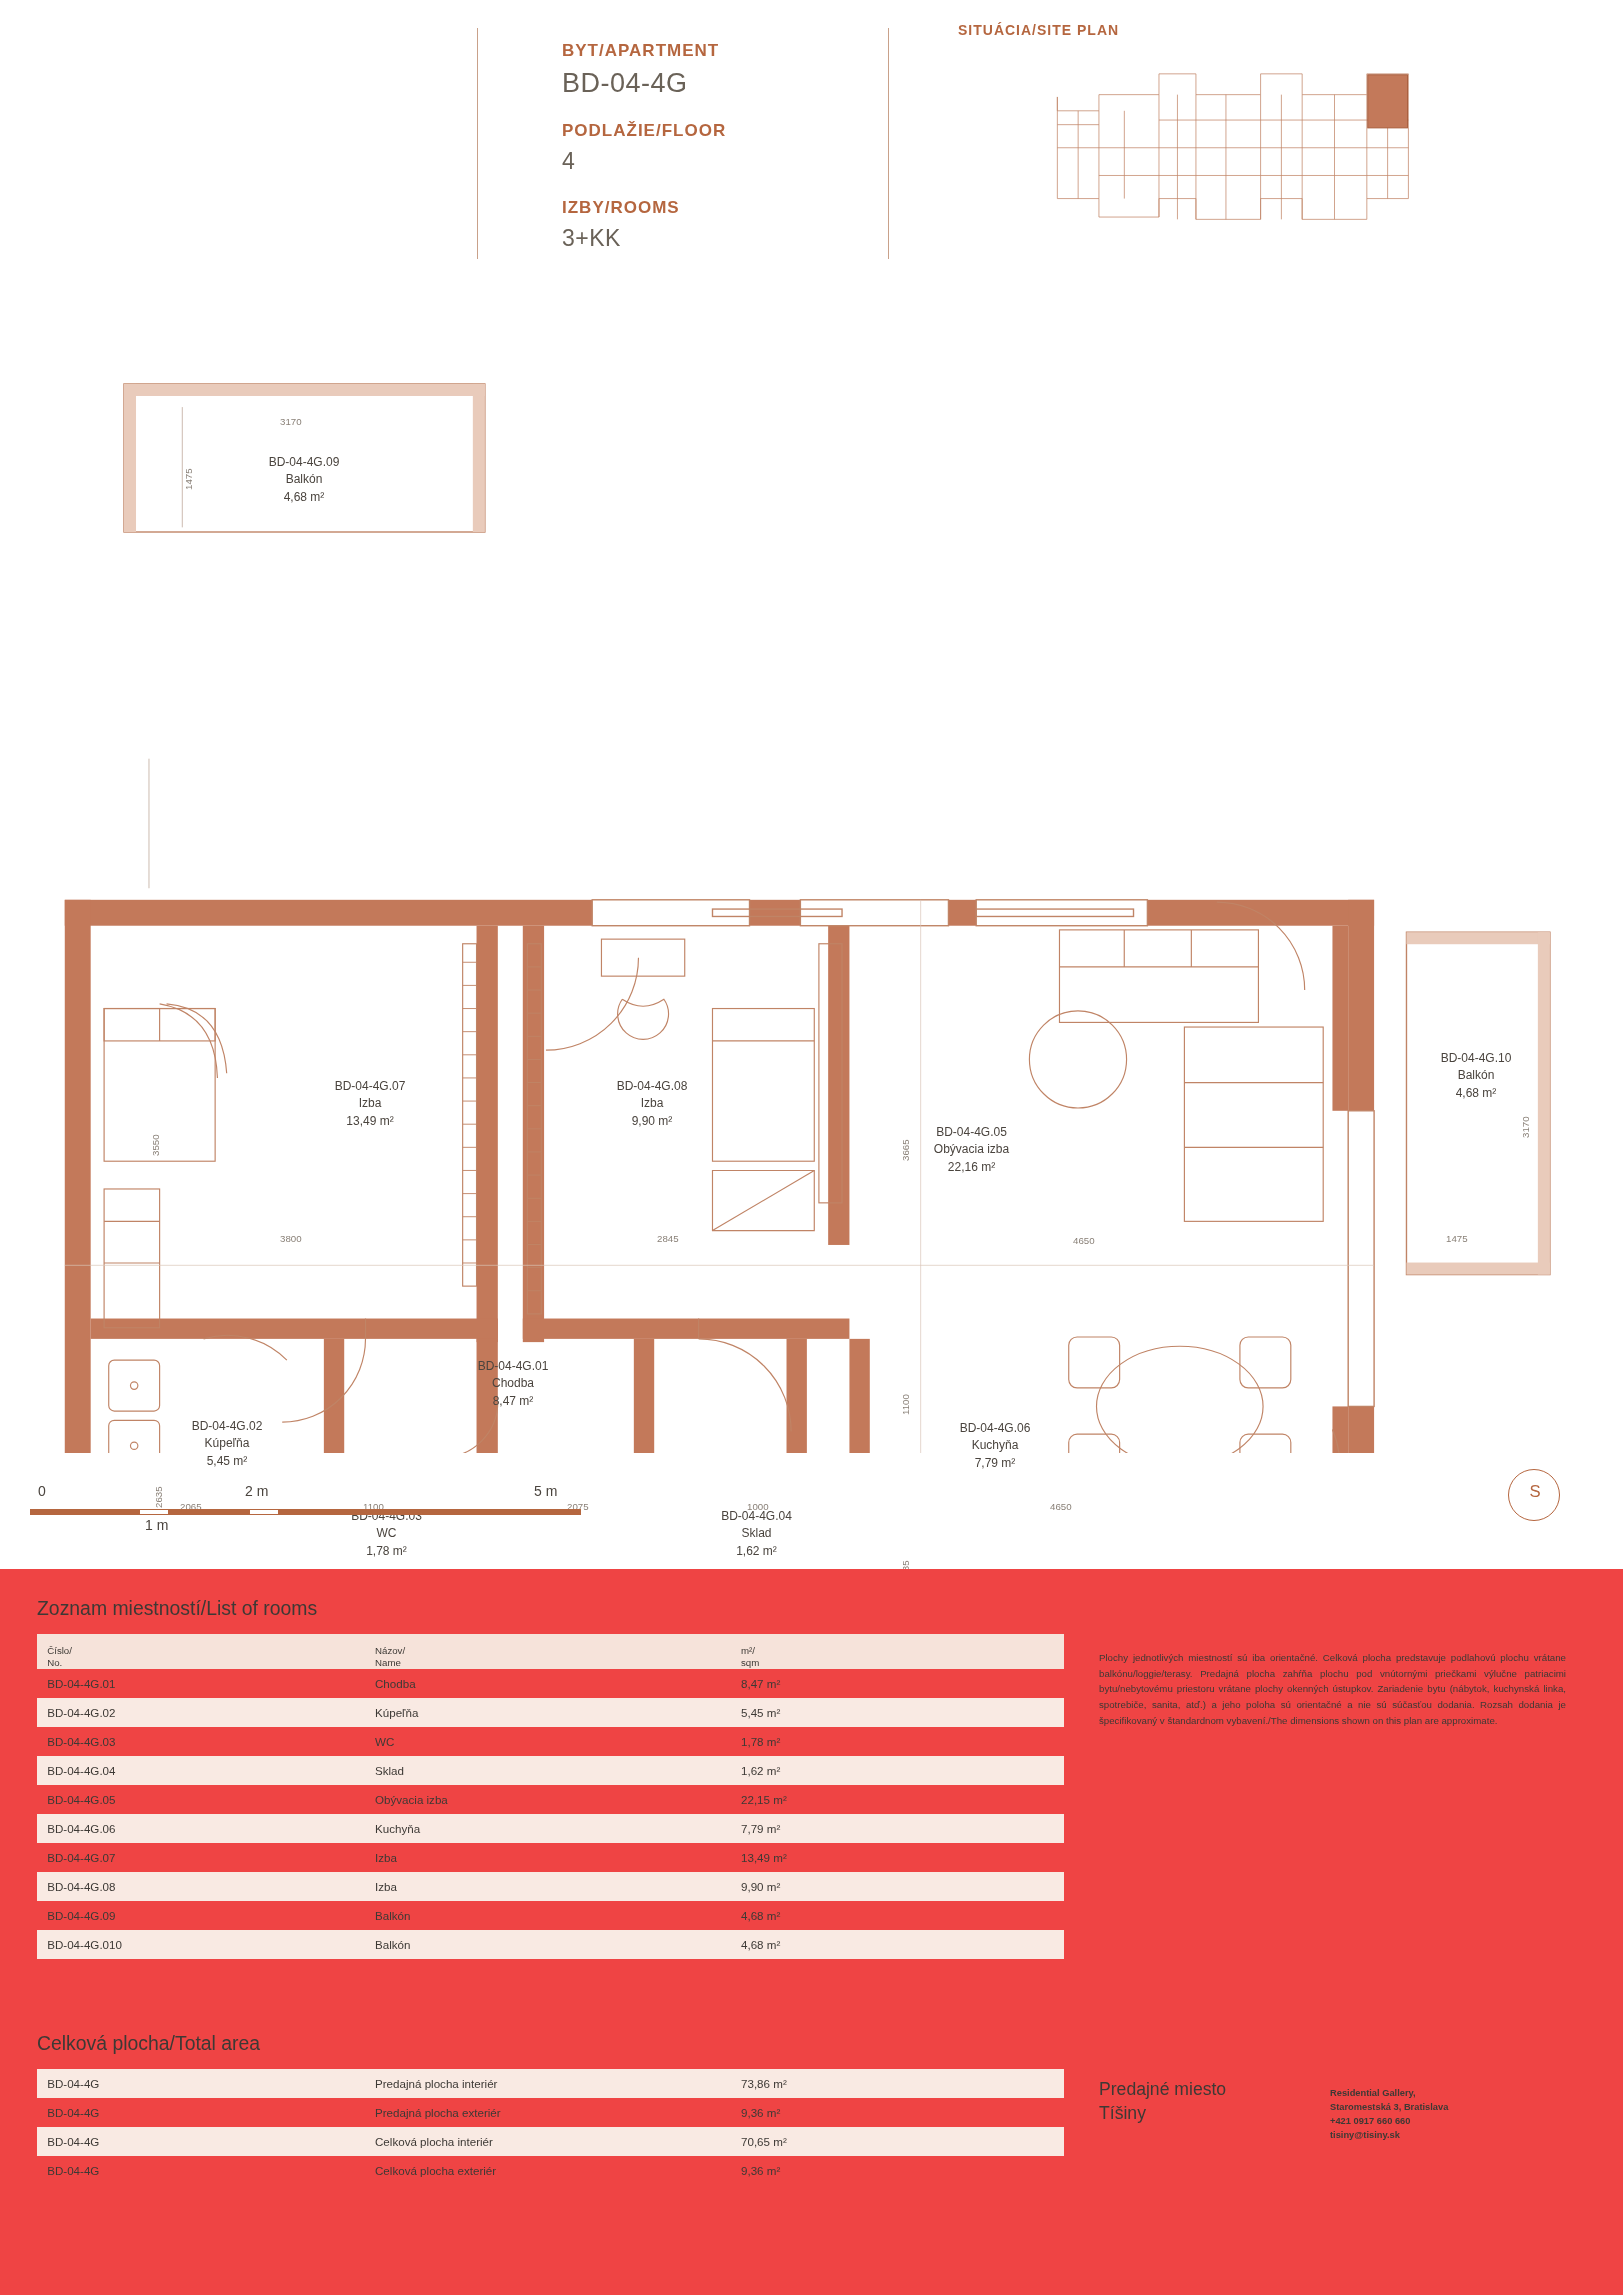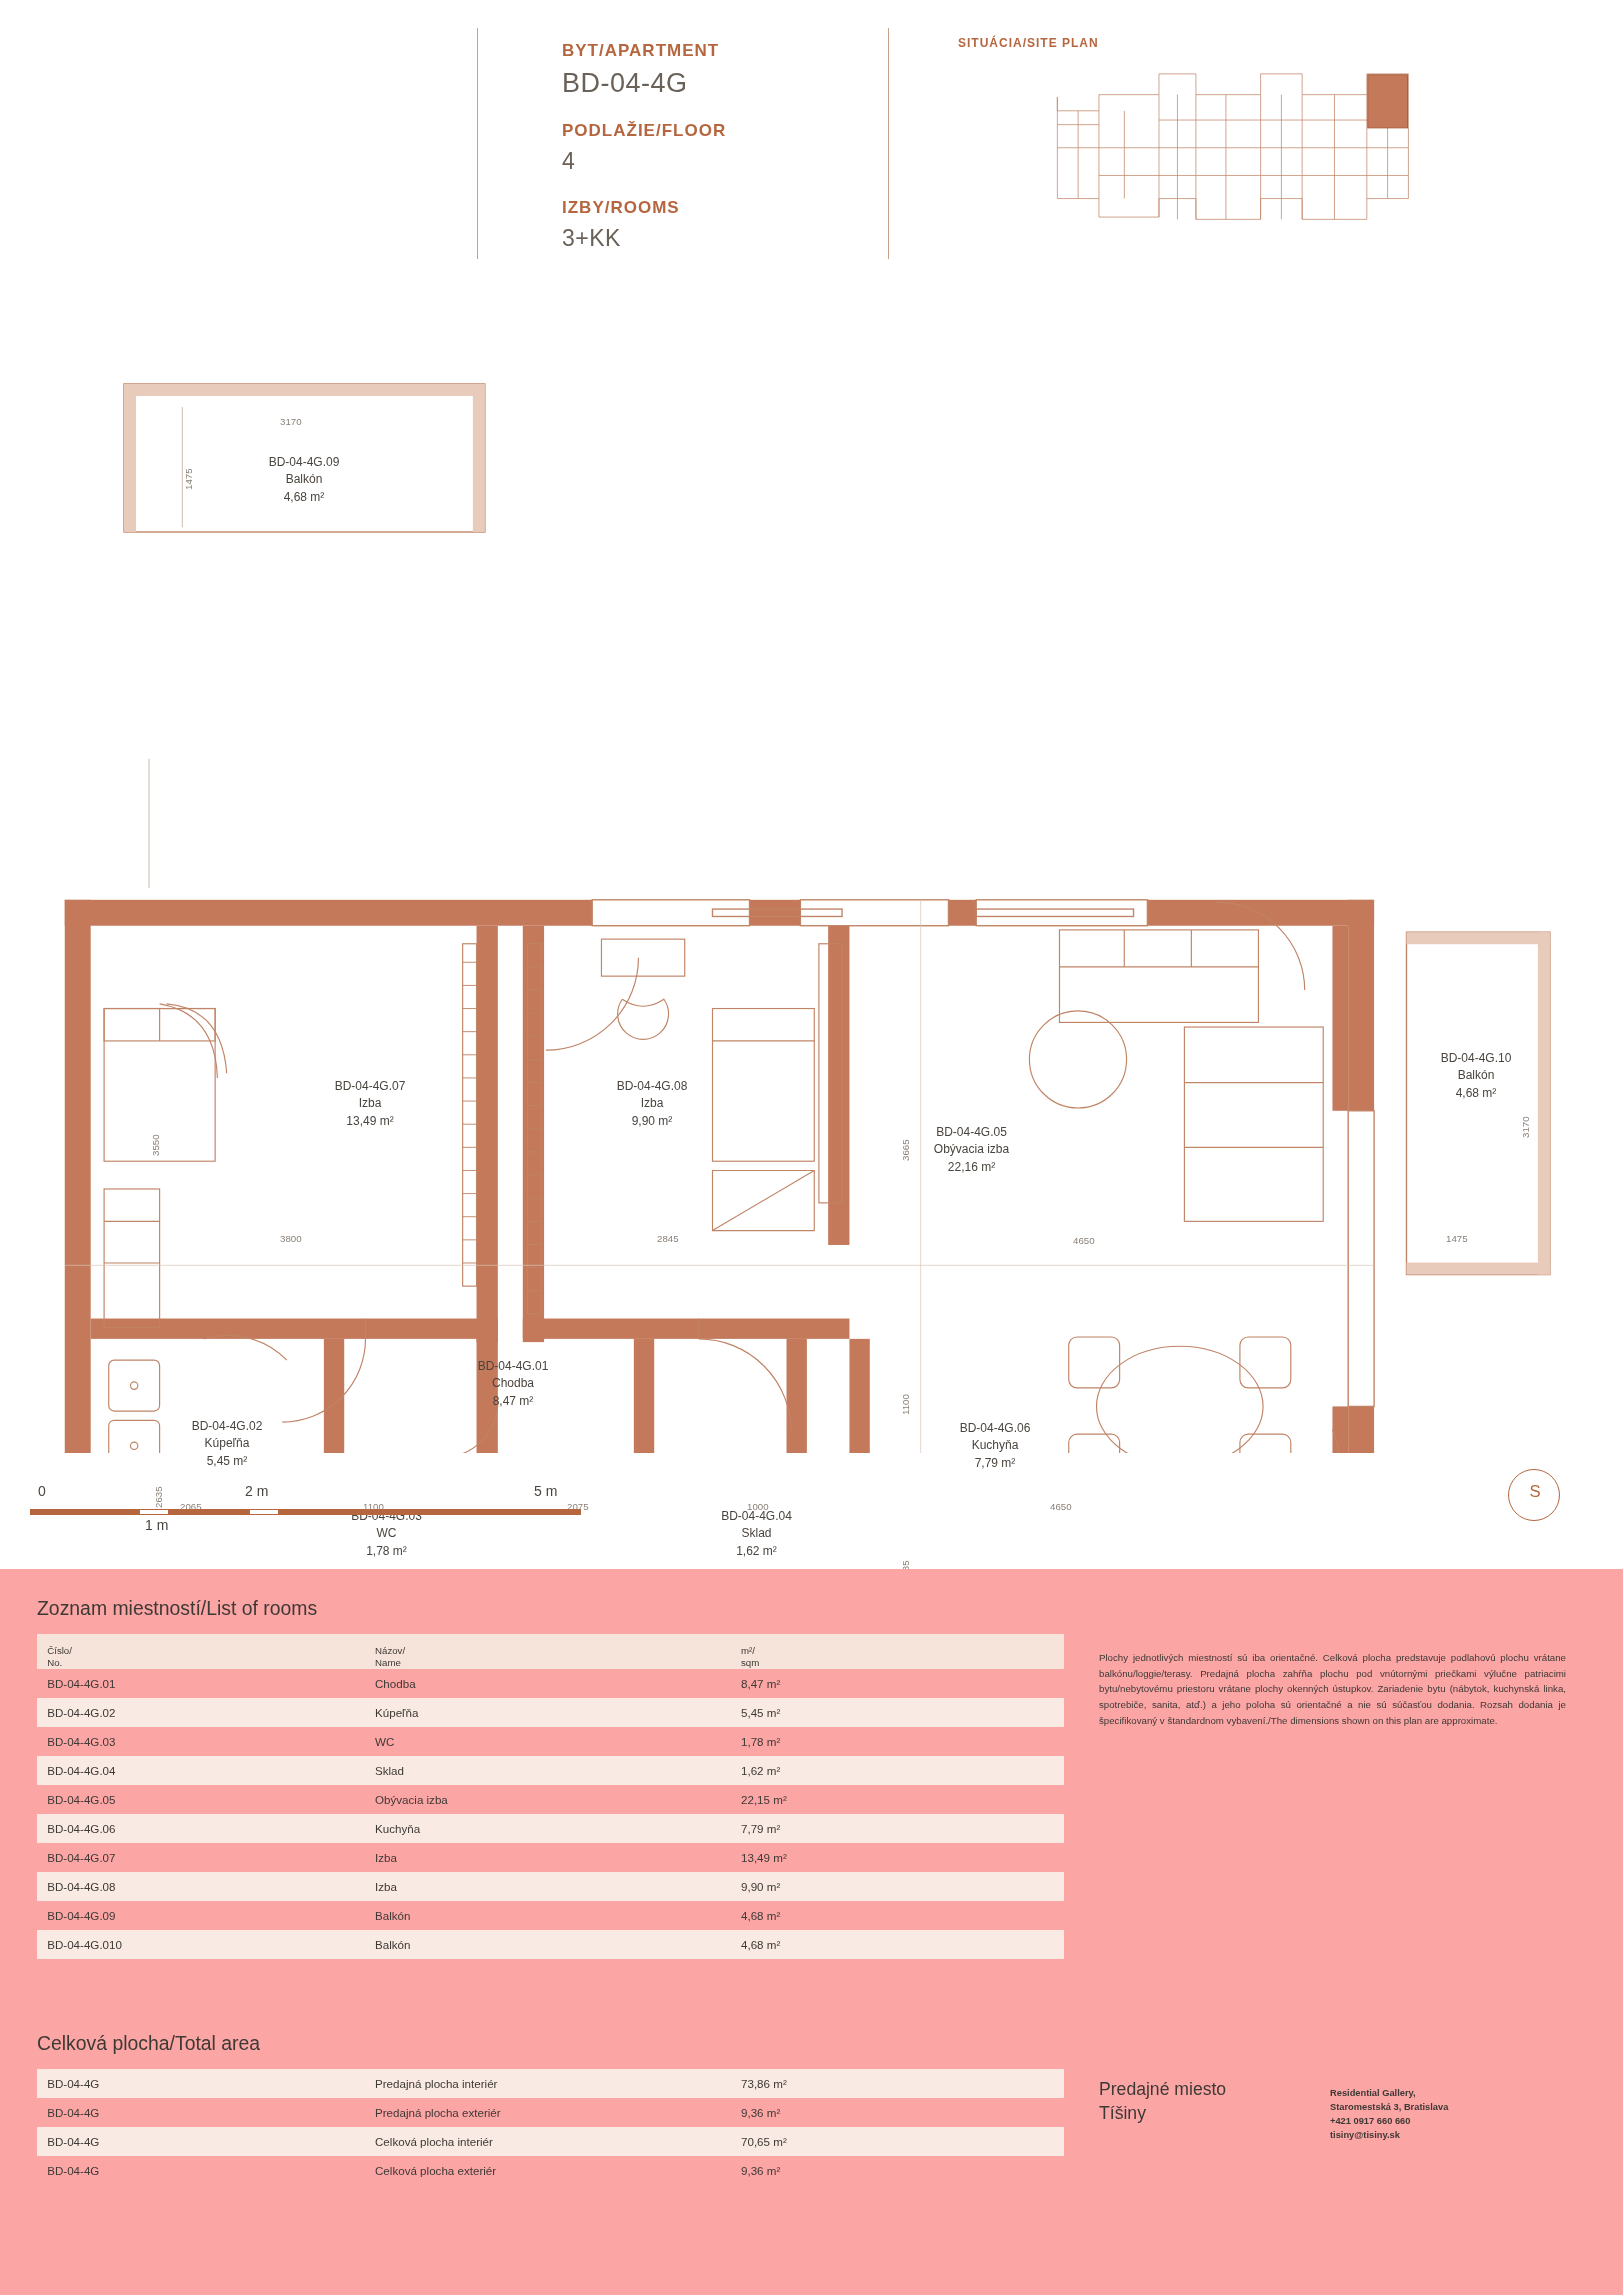--- a/index.html
+++ b/index.html
@@ -27,42 +27,42 @@
     font-family: "Liberation Serif", serif; font-weight:400;
   }
 
   .vdiv { position:absolute; width:0.9px; background:#c9a18a; }
 
   .hdr-col { position:absolute; }
   .hdr-label { font-size:17px; letter-spacing:1px; color:#b5663f; font-weight:bold; }
   .hdr-value { font-size:27px; color:#6a6258; margin-top:6.5px; letter-spacing:0.5px; }
   .hdr-value.small { font-size:23px; }
 
-  .siteplan-title { position:absolute; left:958px; top:36px; font-size:12px; letter-spacing:1px; color:#b5663f; font-weight:bold; }
+  .siteplan-title { position:absolute; left:958px; top:22px; font-size:14px; letter-spacing:1px; color:#b5663f; font-weight:bold; }
 
   
   .siteplan { position:absolute; left:1043px; top:60px; width:389px; height:194px; }
 
   
   .plan { position:absolute; left:0px; top:342px; width:1623px; height:1111px; }
 
   .plan-label { position:absolute; text-align:center; font-size:12px; color:#4a443e; line-height:1.45; }
   .plan-label .ln2, .plan-label .ln3 { display:block; }
   .dim { position:absolute; font-size:9.7px; color:#8a8178; }
   .dim.vert { transform: rotate(-90deg); transform-origin: left top; }
   .sb-line { position:absolute; left:30px; top:1509px; width:551px; height:6px; background:#b5663f; }
   .sb-white1 { position:absolute; left:140px; top:1509px; width:28px; height:6px; background:#fff; border-top:0.9px solid #b5663f; border-bottom:0.9px solid #b5663f;}
   .sb-white2 { position:absolute; left:250px; top:1509px; width:28px; height:6px; background:#fff; border-top:0.9px solid #b5663f; border-bottom:0.9px solid #b5663f;}
   .sb-tick { position:absolute; top:1483px; font-size:14px; color:#4a443e; }
 
   .compass { position:absolute; left:1508px; top:1469px; width:52px; height:52px; border:1.4px solid #b5663f; border-radius:50%; }
   .compass .s { position:absolute; left:0; top:12px; width:52px; text-align:center; font-size:16.7px; color:#b5663f; }
 
   
-  .bottom { position:absolute; left:0; top:1569px; width:1623px; height:727px; background:#fca5a5; }
+  .bottom { position:absolute; left:0; top:1569px; width:1623px; height:727px; background:#ef4444; }
   .b-title { position:absolute; font-size:19.4px; color:#3d3935; }
   .tbl { position:absolute; left:37px; width:1027px; }
   .tbl .row { display:flex; height:29px; align-items:center; font-size:11.6px; color:#3d3935; }
   .tbl .row.head { height:35px; font-size:9.7px; color:#3d3935; align-items:flex-end; background:#f6e3da; }
   .tbl .row.alt { background:#f9eae3; }
   .tbl .c1 { width:338px; padding-left:10.2px; }
   .tbl .c2 { width:366px; }
   .tbl .c3 { width:296px; }
   .tbl .row.head .c1, .tbl .row.head .c2, .tbl .row.head .c3 { line-height:1.25; }
 

